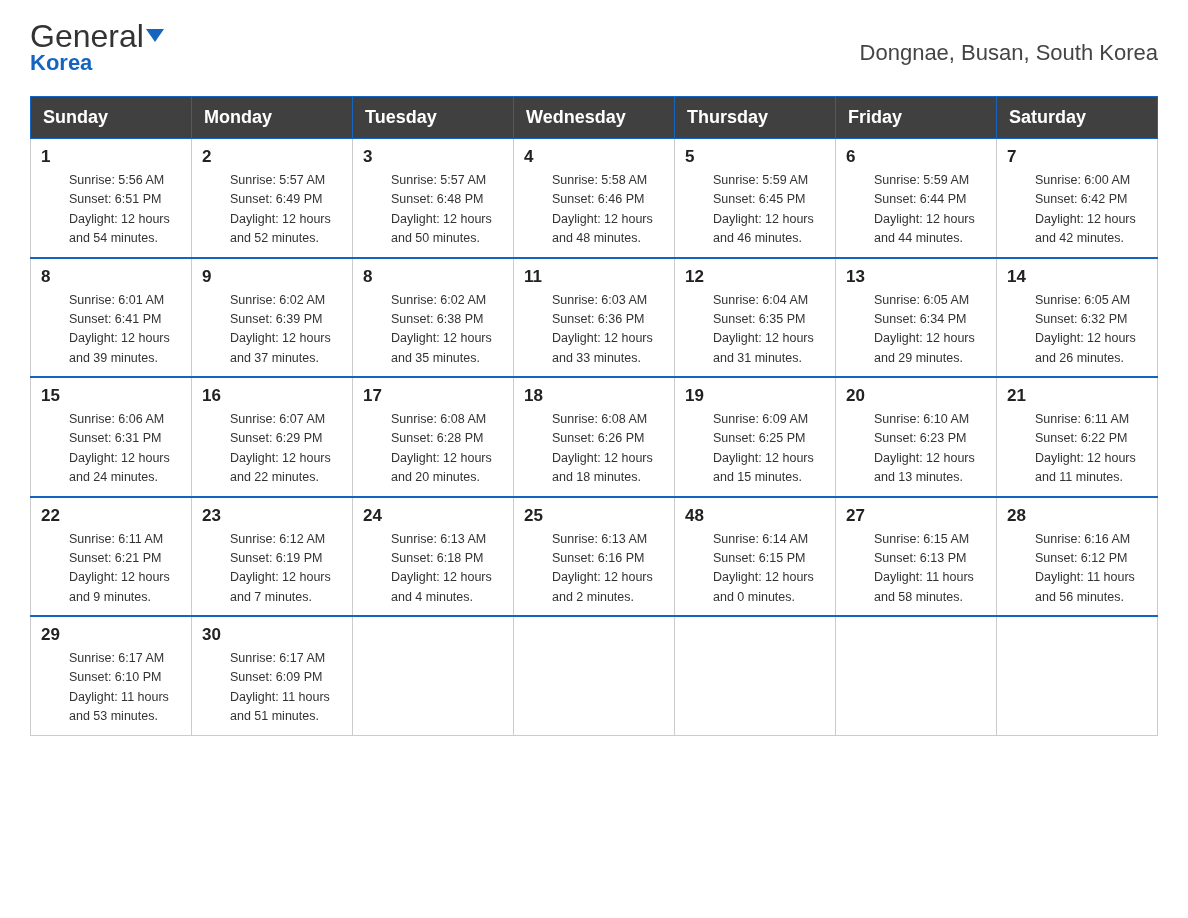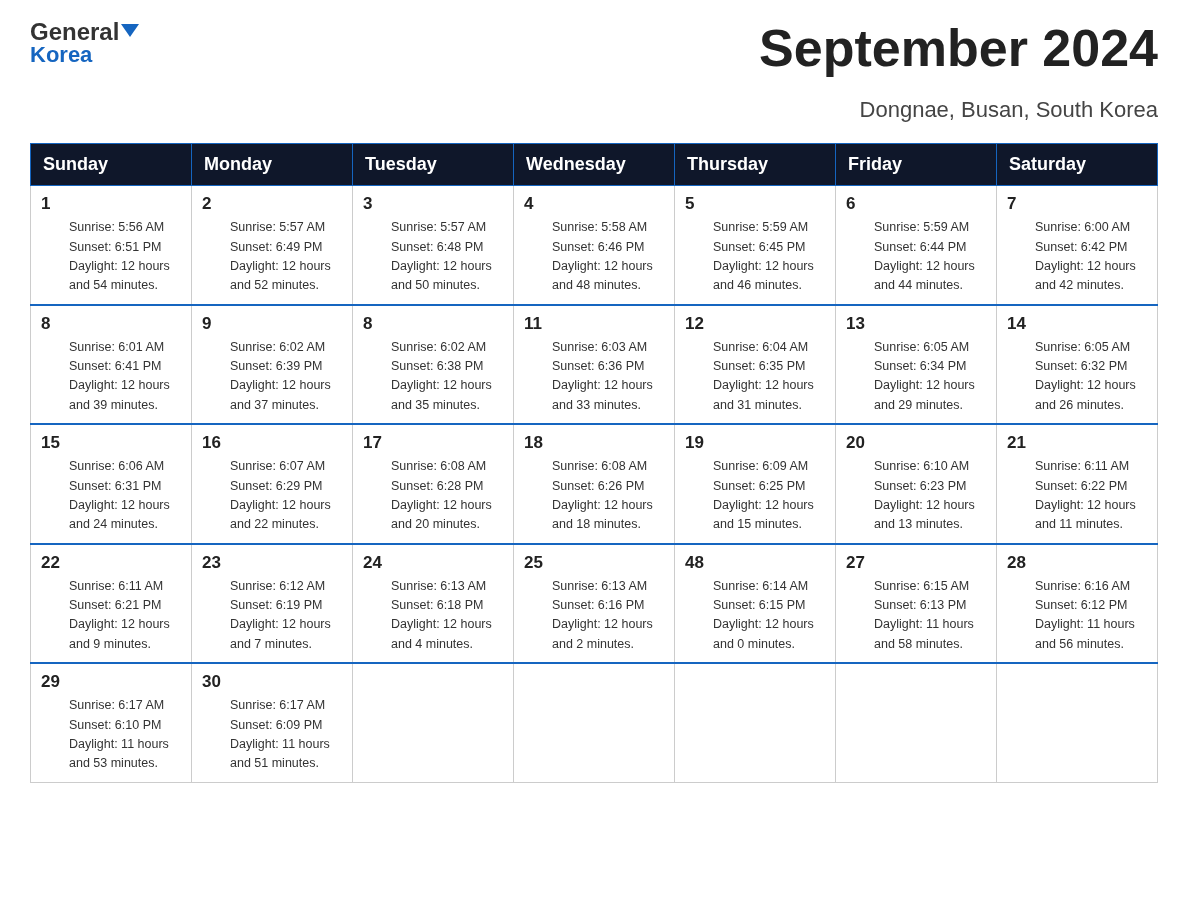--- a/index.html
+++ b/index.html
@@ -15,22 +15,22 @@
       justify-content: space-between;
       align-items: flex-start;
       margin-bottom: 20px;
     }
     .logo {
       display: flex;
       flex-direction: column;
       align-items: flex-start;
     }
     .logo-text {
-      font-size: 24px;
-      font-weight: bold;
+      font-size: 32px;
+      font-weight: normal;
       color: #333;
       line-height: 1;
       text-align: right;
     }
     .logo-bottom {
       font-size: 22px;
       font-weight: bold;
       color: #1565C0;
       margin-top: -2px;
     }
@@ -47,21 +47,21 @@
       font-size: 22px;
       color: #444;
       margin-top: 20px;
     }
     .calendar-table {
       width: 100%;
       border-collapse: collapse;
       border: 1px solid #bbb;
     }
     .calendar-table th {
-      background-color: #0f172a;
+      background-color: #404040;
       color: #fff;
       text-align: left;
       padding: 10px 12px;
       font-size: 18px;
       font-weight: bold;
       border: 1px solid #1565C0;
     }
     .calendar-table td {
       vertical-align: top;
       padding: 8px 10px;
@@ -93,21 +93,20 @@
 <body>
 
 <div class="header-area">
   <div class="logo">
     <div class="logo-text">
       General<span style="display:inline-block;width:0;height:0;border-left:9px solid transparent;border-right:9px solid transparent;border-top:13px solid #1565C0;margin-left:2px;vertical-align:middle;position:relative;top:-3px;"></span>
     </div>
     <div class="logo-bottom">Korea</div>
   </div>
   <div class="title-area">
-    <div class="month-title">September 2024</div>
     <div class="location-title">Dongnae, Busan, South Korea</div>
   </div>
 </div>
 
 <table class="calendar-table">
   <thead>
     <tr>
     <th>Sunday</th>
         <th>Monday</th>
         <th>Tuesday</th>

